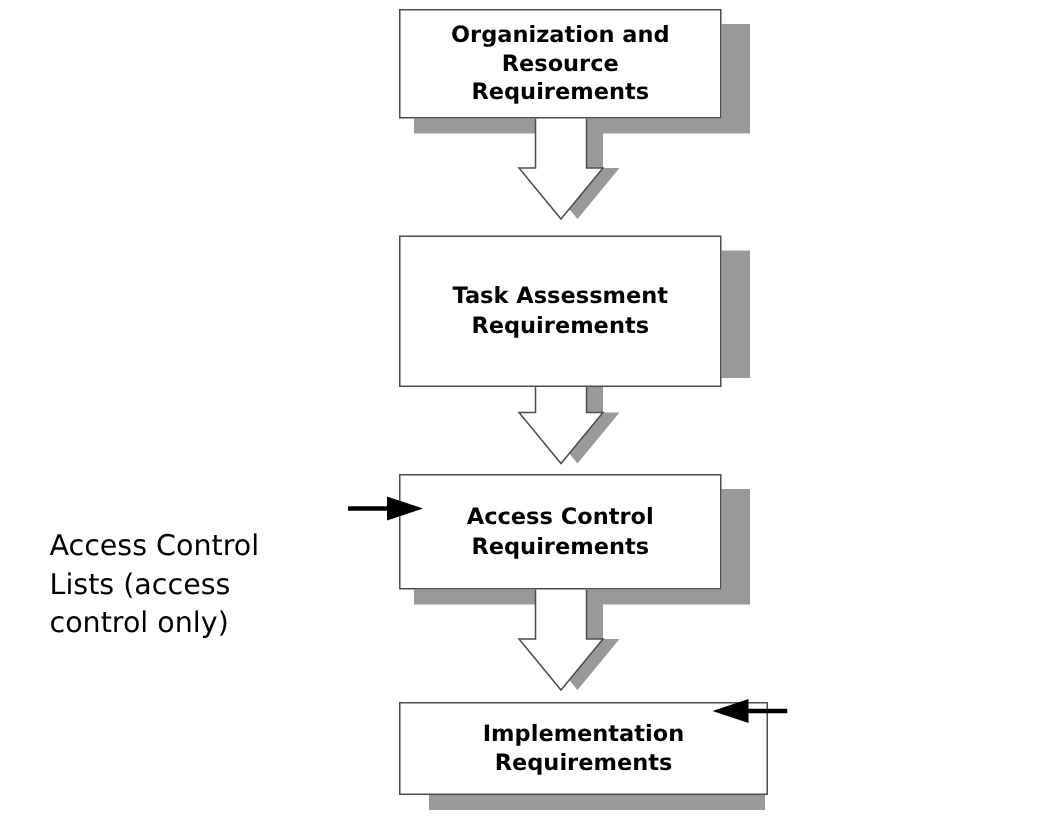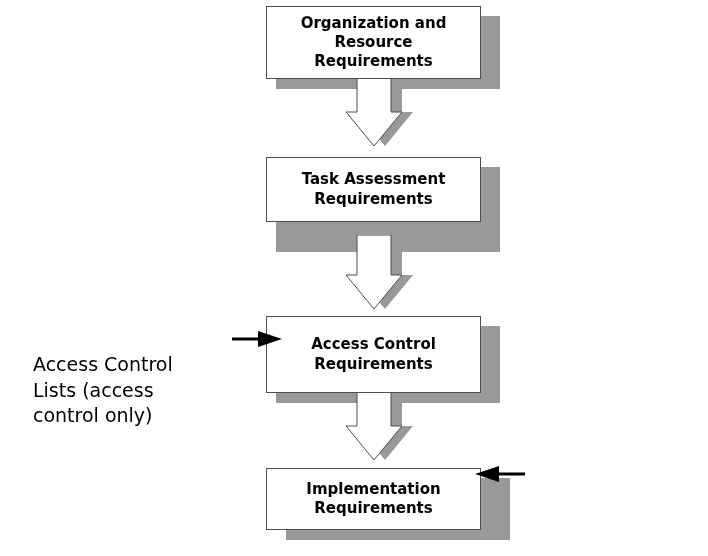--- a/index.html
+++ b/index.html
@@ -88,21 +88,21 @@
   <div class="flow-arrow" style="left:330px; top:72px;">
     <svg width="90" height="90" viewBox="0 0 90 90">
 
       <polygon points="38,0 72,0 72,40 83,40 55,74 27,40 38,40" fill="#999999"></polygon>
 
       <polygon points="27,0 61,0 61,40 72,40 44,74 16,40 27,40" fill="#ffffff" stroke="#4d4d4d" stroke-width="1"></polygon>
     </svg>
   </div>
 
   <div class="node-shadow" style="left:276px; top:167px; width:224px; height:85px;"></div>
-  <div class="node" style="left:266px; top:157px; width:215px; height:65px;">
+  <div class="node" style="left:266px; top:157px; width:215px; height:101px;">
     <span class="node-label">Task Assessment
 Requirements</span>
   </div>
 
   <div class="flow-arrow" style="left:330px; top:235px;">
     <svg width="90" height="90" viewBox="0 0 90 90">
       <polygon points="38,0 72,0 72,40 83,40 55,74 27,40 38,40" fill="#999999"></polygon>
       <polygon points="27,0 61,0 61,40 72,40 44,74 16,40 27,40" fill="#ffffff" stroke="#4d4d4d" stroke-width="1"></polygon>
     </svg>
   </div>
@@ -114,21 +114,21 @@
   </div>
 
   <div class="flow-arrow" style="left:330px; top:386px;">
     <svg width="90" height="90" viewBox="0 0 90 90">
       <polygon points="38,0 72,0 72,40 83,40 55,74 27,40 38,40" fill="#999999"></polygon>
       <polygon points="27,0 61,0 61,40 72,40 44,74 16,40 27,40" fill="#ffffff" stroke="#4d4d4d" stroke-width="1"></polygon>
     </svg>
   </div>
 
   <div class="node-shadow" style="left:286px; top:478px; width:224px; height:62px;"></div>
-  <div class="node" style="left:266px; top:468px; width:215px; height:62px;">
+  <div class="node" style="left:266px; top:468px; width:246px; height:62px;">
     <span class="node-label">Implementation
 Requirements</span>
   </div>
 
   <div class="callout callout-left" style="left:33px; top:327px; width:195px;">
     <span>Access Control
 Lists (access
 control only)</span>
   </div>
 

